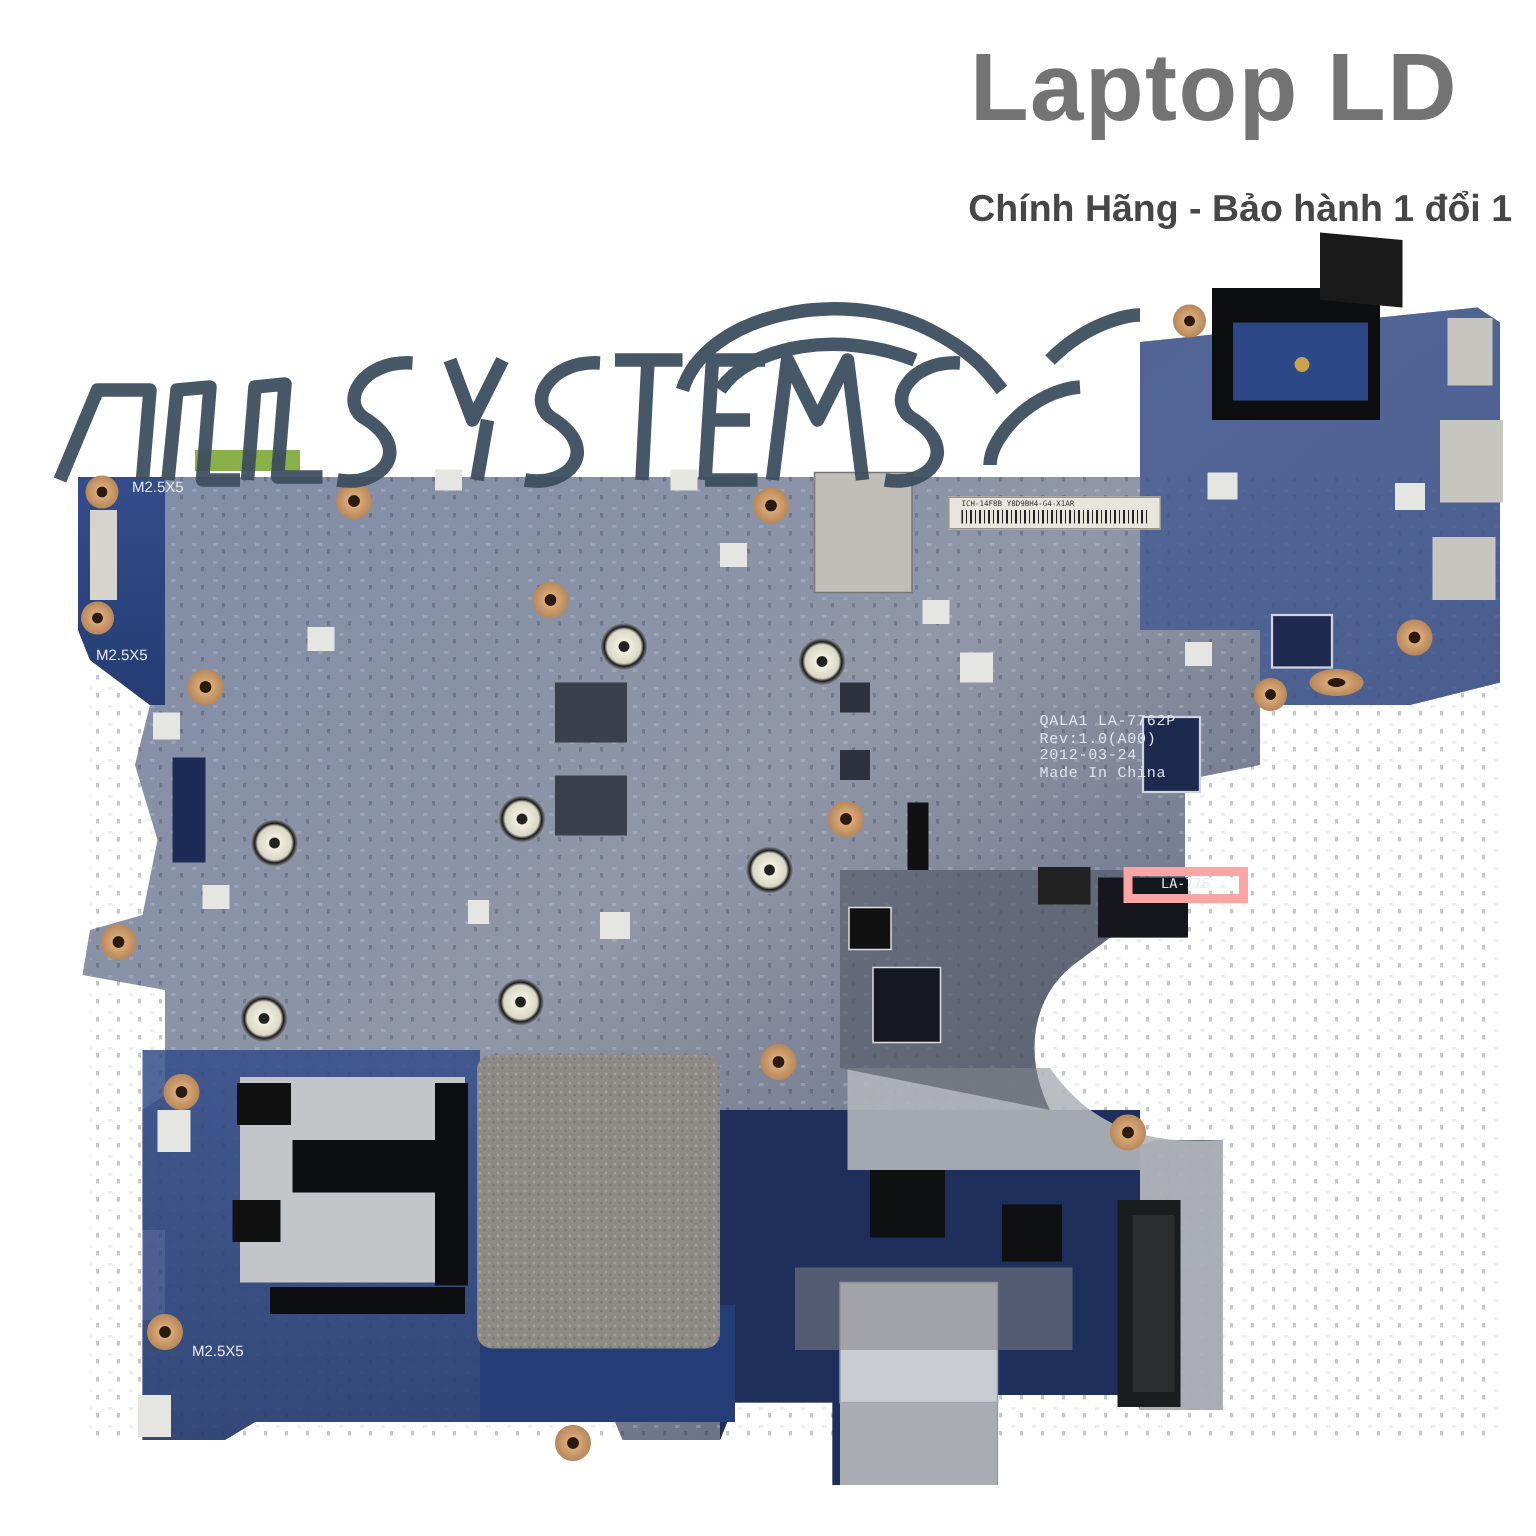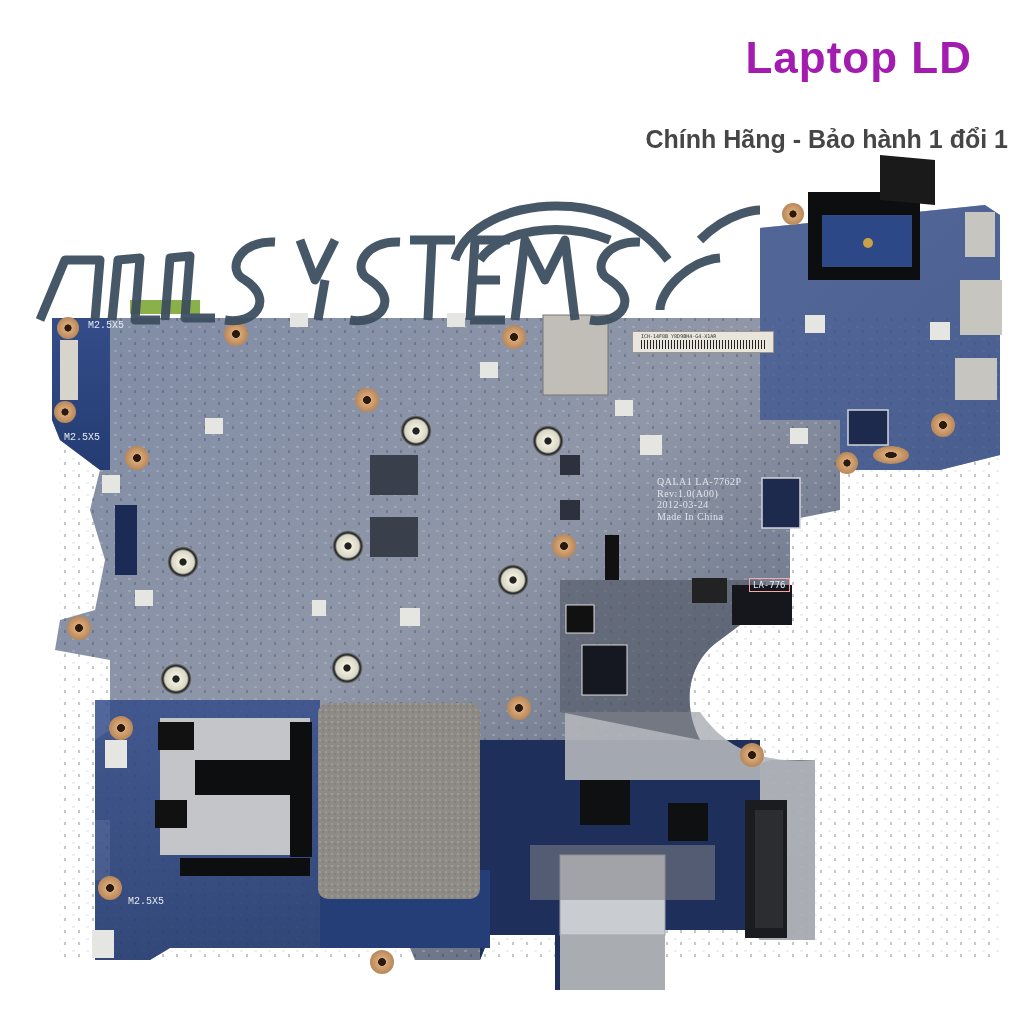--- a/index.html
+++ b/index.html
@@ -1,24 +1,24 @@
 <!DOCTYPE html>
 <html><head>
 <meta charset="utf-8">
 <style>
   html,body{margin:0;padding:0;background:#ffffff;}
   body{width:1024px;height:1024px;position:relative;overflow:hidden;font-family:"Liberation Sans",sans-serif;}
-  .brand-title{position:absolute;right:52px;top:22px;font-size:44px;font-weight:700;color:#a21caf;letter-spacing:1px;line-height:72px;}
+  .brand-title{position:absolute;right:52px;top:22px;font-size:64px;font-weight:700;color:#737373;letter-spacing:1px;line-height:72px;}
   .brand-sub{position:absolute;right:16px;top:124px;font-size:25px;font-weight:700;color:#464646;line-height:30px;}
   .watermark{position:absolute;left:0;top:180px;width:760px;height:180px;}
   .board{position:absolute;left:0;top:0;width:1024px;height:1024px;}
-  .lbl{position:absolute;font-family:Liberation Mono, monospace;color:#e6e9ee;font-size:10px;line-height:12px;white-space:pre;}
+  .lbl{position:absolute;font-family:Liberation Sans, sans-serif;color:#e6e9ee;font-size:10px;line-height:12px;white-space:pre;}
   .silk{position:absolute;left:657px;top:476px;}
-  .silk div{font-family:Liberation Serif, serif;color:#dfe3ea;font-size:10px;line-height:11.5px;letter-spacing:0.5px;}
-  .la-box{position:absolute;left:749px;top:578px;border:1px solid #fca5a5;color:#e6e9ee;font-family:"DejaVu Sans Mono",monospace;font-size:9px;padding:1px 3px;}
+  .silk div{font-family:Liberation Mono, monospace;color:#dfe3ea;font-size:10px;line-height:11.5px;letter-spacing:0.5px;margin-left:36px;}
+  .la-box{position:absolute;left:749px;top:578px;border:6px solid #fca5a5;color:#e6e9ee;font-family:"DejaVu Sans Mono",monospace;font-size:9px;padding:1px 19px;}
   .sticker{position:absolute;left:632px;top:331px;width:140px;height:20px;background:#e8e5dc;border:1px solid #9a968c;}
   .sticker .txt{position:absolute;left:8px;top:1px;font-size:5px;color:#333;font-family:"DejaVu Sans Mono",monospace;}
   .sticker .bars{position:absolute;left:8px;top:8px;width:124px;height:9px;background:repeating-linear-gradient(90deg,#222 0 1px,transparent 1px 3px,#222 3px 4px,transparent 4px 6px);}
 </style>
 </head>
 <body>
 
 <svg class="board" viewBox="0 0 1024 1024" width="1024" height="1024">
   <defs>
     <linearGradient id="pcbg" x1="0" y1="0" x2="1" y2="1">

